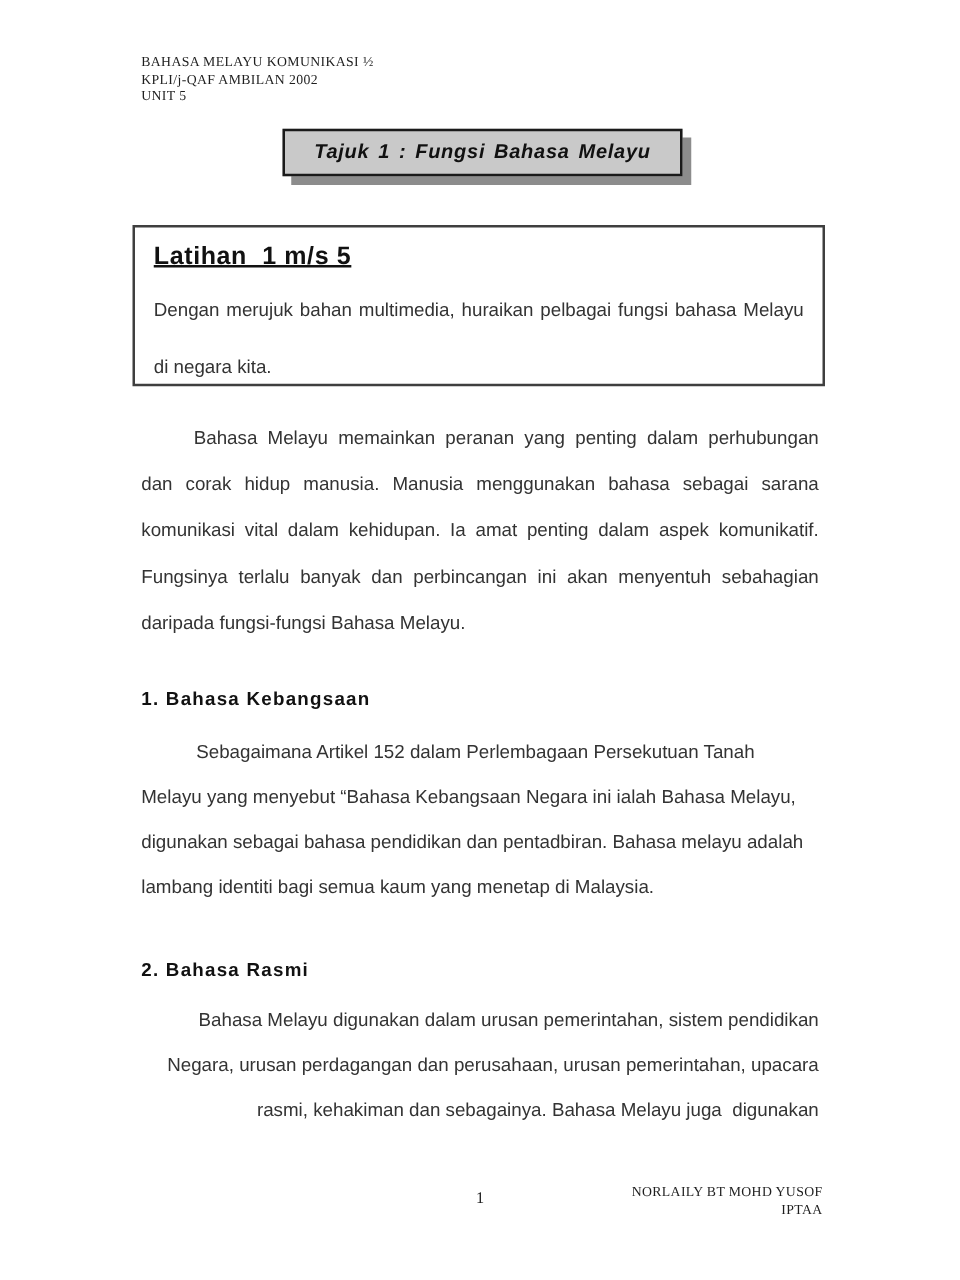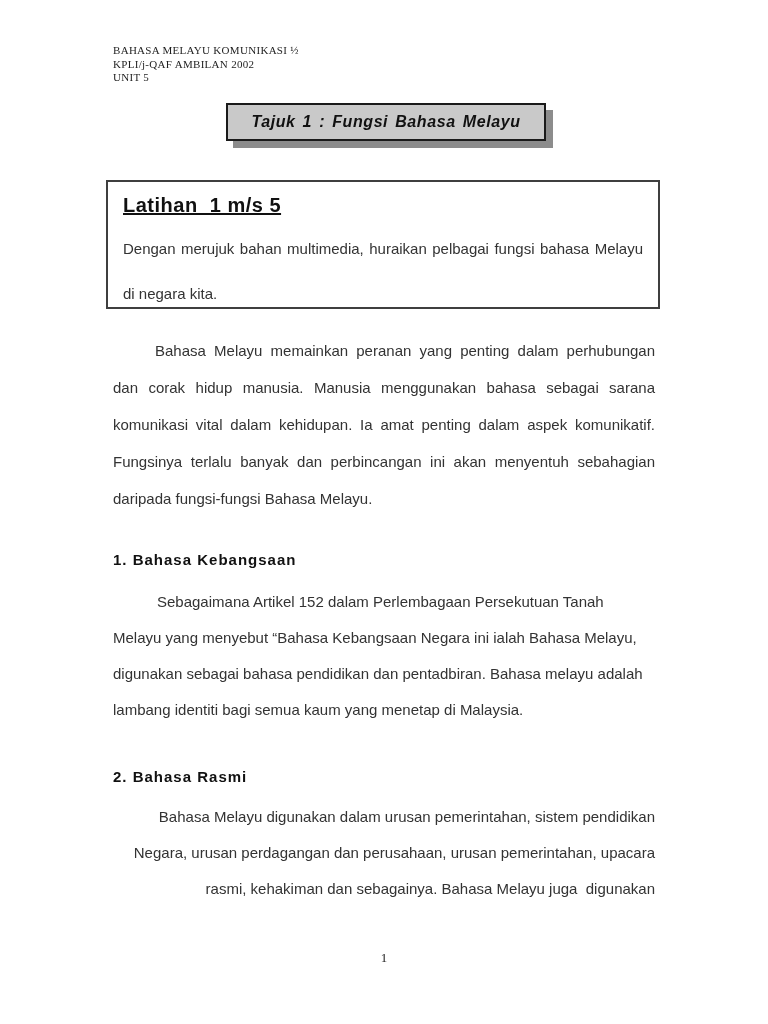--- a/index.html
+++ b/index.html
@@ -103,14 +103,18 @@
   <p class="intro">Bahasa Melayu memainkan peranan yang penting dalam perhubungan dan corak hidup manusia. Manusia menggunakan bahasa sebagai sarana komunikasi vital dalam kehidupan. Ia amat penting dalam aspek komunikatif. Fungsinya terlalu banyak dan perbincangan ini akan menyentuh sebahagian daripada fungsi-fungsi Bahasa Melayu.</p>
 
   <h2 class="section-heading sec1-heading">1. Bahasa Kebangsaan</h2>
   <p class="section-body sec1-body">Sebagaimana Artikel 152 dalam Perlembagaan Persekutuan Tanah Melayu yang menyebut “Bahasa Kebangsaan Negara ini ialah Bahasa Melayu, digunakan sebagai bahasa pendidikan dan pentadbiran. Bahasa melayu adalah lambang identiti bagi semua kaum yang menetap di Malaysia.</p>
 
   <h2 class="section-heading sec2-heading">2. Bahasa Rasmi</h2>
   <p class="section-body sec2-body">Bahasa Melayu digunakan dalam urusan pemerintahan, sistem pendidikan Negara, urusan perdagangan dan perusahaan, urusan pemerintahan, upacara rasmi, kehakiman dan sebagainya. Bahasa Melayu juga &nbsp;digunakan</p>
 
   <div class="footer-page-num">1</div>
 
+  <div class="footer-right">
+    <div>NORLAILY BT MOHD YUSOF</div>
+    <div>IPTAA</div>
+  </div>
 
 </div>
 
 </body></html>

